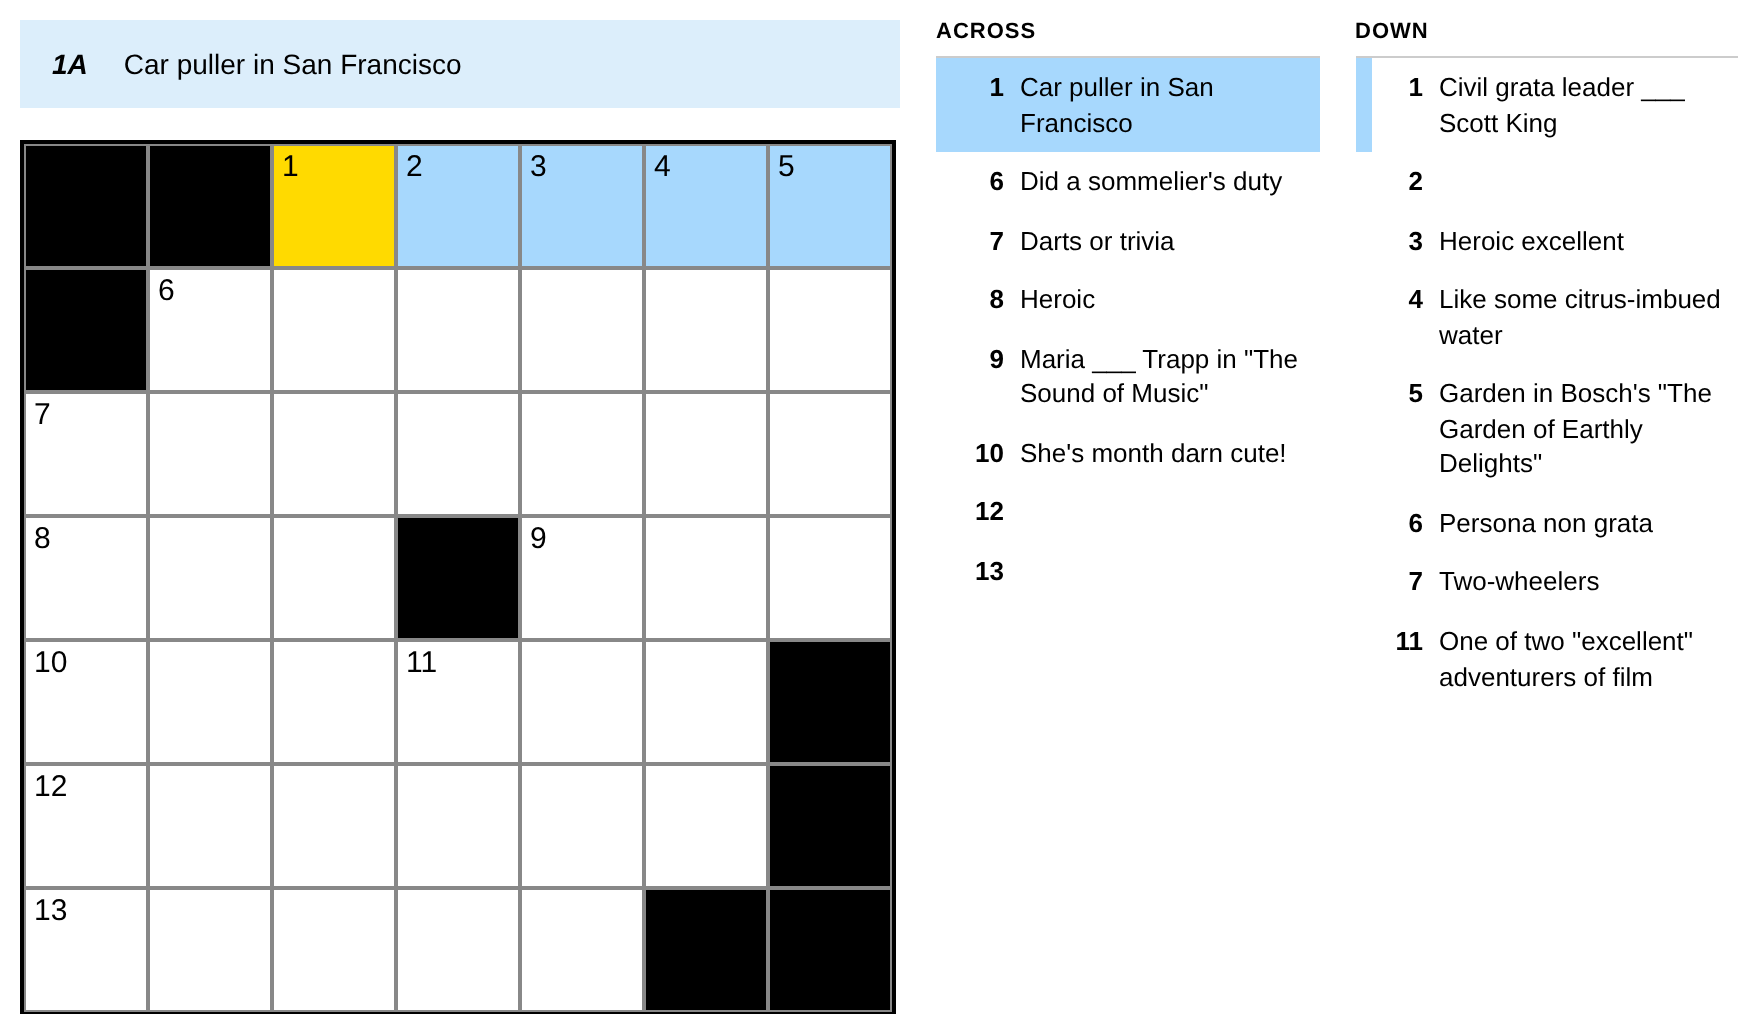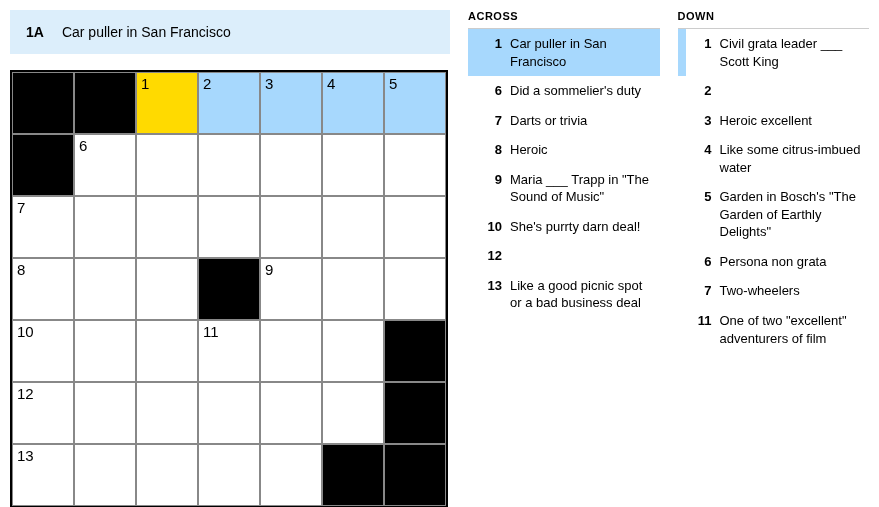--- a/index.html
+++ b/index.html
@@ -19,21 +19,21 @@
   .left { width: 440px; }
   .clue-bar {
     background: #dceefb;
     padding: 14px 16px;
     font-size: 14px;
     margin-bottom: 16px;
     display: flex;
     align-items: center;
     gap: 18px;
   }
-  .clue-bar .num { font-weight: bold; }
+  .clue-bar .num { font-weight: bold; font-style: italic; }
   .grid-wrap { border: 2px solid #000; display: inline-block; }
   .grid {
     display: grid;
     grid-template-columns: repeat(7, 62px);
     grid-template-rows: repeat(7, 62px);
   }
   .cell {
     border: 0.5px solid #888;
     position: relative;
     background: #fff;
@@ -193,28 +193,27 @@
           <div class="clue-item">
             <span class="cn">8</span>
             <span class="ct">Heroic</span>
           </div>
           <div class="clue-item">
             <span class="cn">9</span>
             <span class="ct">Maria ___ Trapp in "The Sound of Music"</span>
           </div>
           <div class="clue-item">
             <span class="cn">10</span>
-            <span class="ct">She's purrty darn deal!</span>
+            <span class="ct">She's month darn cute!</span>
           </div>
           <div class="clue-item">
             <span class="cn">12</span>
           </div>
           <div class="clue-item">
             <span class="cn">13</span>
-            <span class="ct">Like a good picnic spot or a bad business deal</span>
           </div>
         </div>
     </div>
     <div class="list-col">
       <h3>DOWN</h3>
       <div class="clue-list" id="down-list">
           <div class="clue-item related">
             <span class="cn">1</span>
             <span class="ct">Civil grata leader ___ Scott King</span>
           </div>

